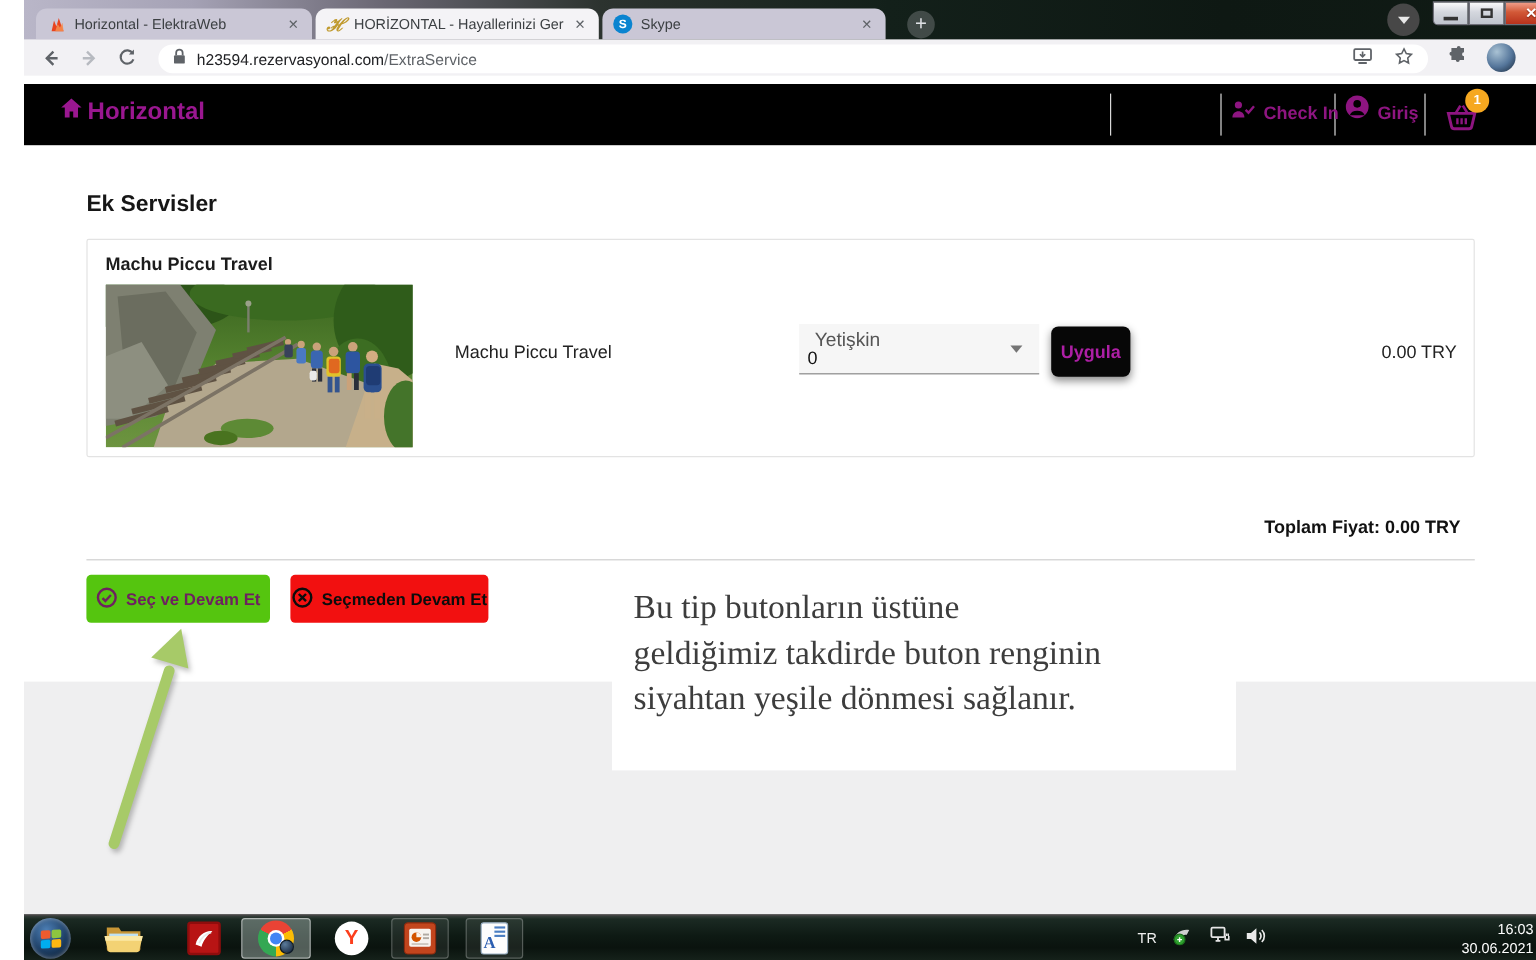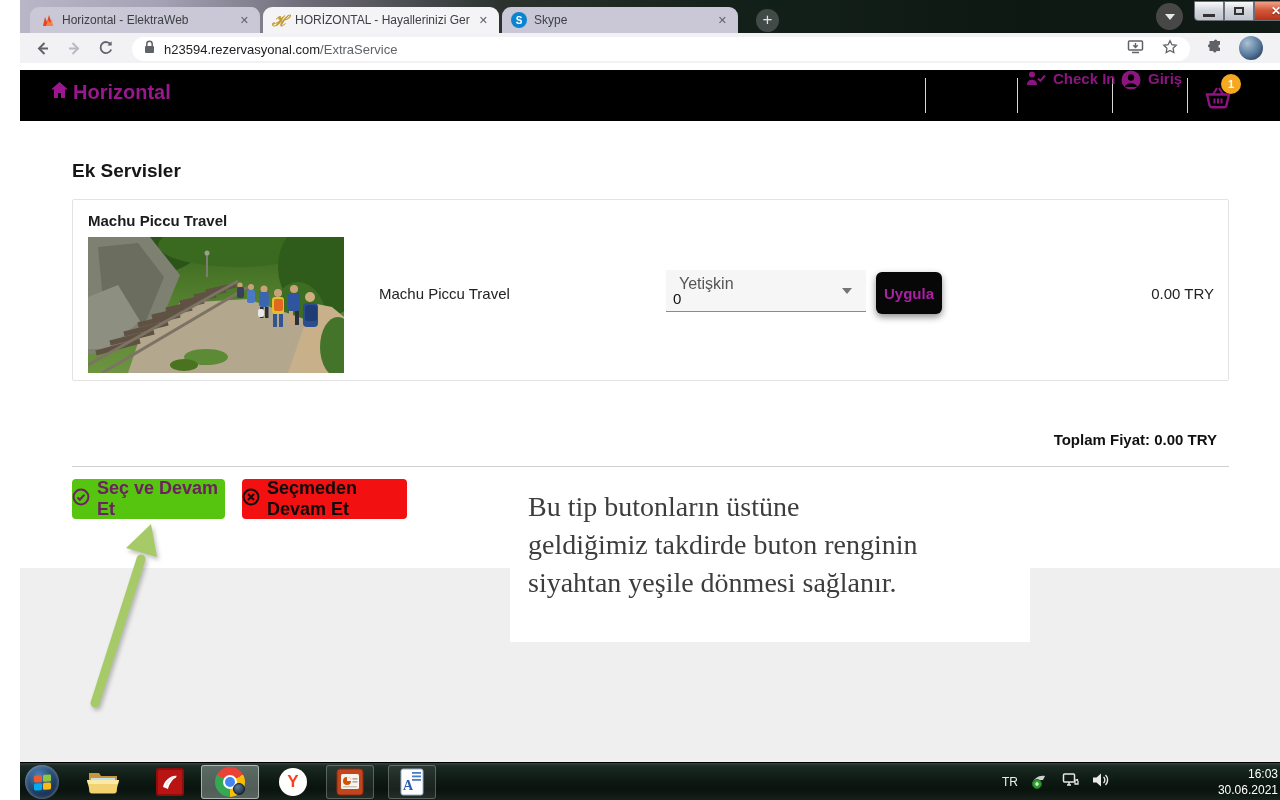--- a/index.html
+++ b/index.html
@@ -38,40 +38,40 @@
   .omni-right { margin-left:auto; display:flex; align-items:center; gap:18px; }
   .ext-icons { position:absolute; top:3px; display:flex; align-items:center; gap:16px; }
   .avatar { width:24px; height:24px; border-radius:50%; background:radial-gradient(circle at 35% 30%, #a9c2d4, #54759a 55%, #1d2d40 95%); }
   .dots { color:#5f6368; font-size:15px; font-weight:bold; letter-spacing:0; line-height:5px; text-align:center; }
 
   
   .pagebg { position:absolute; left:0; top:63px; width:1263px; height:505px; background:#ffffff; }
   .siteheader { position:absolute; left:0; top:70px; width:1263px; height:51px; background:#000000; }
   .brand { position:absolute; left:30px; top:11px; display:flex; align-items:center; gap:4px; color:#9a1790; font-size:20px; font-weight:bold; }
   .sep { position:absolute; top:8px; width:1px; height:35px; background:#d8d8d8; }
-  .navitem { position:absolute; top:0; height:33px; display:flex; align-items:flex-start; gap:7px; color:#8e1581; font-size:15px; font-weight:bold; }
+  .navitem { position:absolute; top:0; height:33px; display:flex; align-items:flex-end; gap:7px; color:#8e1581; font-size:15px; font-weight:bold; }
   .cartbadge { position:absolute; left:1201px; top:74px; width:20px; height:20px; border-radius:50%; background:#f6a820; color:#fff; font-size:11px; font-weight:bold; display:flex; align-items:center; justify-content:center; }
 
   .h1 { position:absolute; left:52px; top:160px; font-size:19px; font-weight:bold; color:#161616; }
 
   .card { position:absolute; left:52px; top:199px; width:1157px; height:182px; background:#fff; border:1px solid #e3e3e3; border-radius:2px; }
   .cardtitle { position:absolute; left:15px; top:12px; font-size:15px; font-weight:bold; color:#1c1c1c; }
   .photo { position:absolute; left:15px; top:37px; width:256px; height:136px; overflow:hidden; }
   .svcname { position:absolute; left:306px; top:85px; font-size:15px; color:#222; }
   .qty { position:absolute; left:593px; top:70px; width:200px; height:42px; background:#f6f6f6; border-bottom:1px solid #8a8a8a; }
   .qty .lbl { position:absolute; left:13px; top:5px; font-size:16px; color:#555; }
   .qty .val { position:absolute; left:7px; top:20px; font-size:15px; color:#111; }
   .qty .car { position:absolute; right:14px; top:18px; width:0; height:0; border-left:5px solid transparent; border-right:5px solid transparent; border-top:6px solid #757575; }
   .applybtn { position:absolute; left:803px; top:72px; width:66px; height:42px; background:#070707; border-radius:6px; color:#ad1fa5; font-size:15px; font-weight:bold; display:flex; align-items:center; justify-content:center; box-shadow:0 3px 7px rgba(0,0,0,0.45); }
   .rowprice { position:absolute; right:14px; top:85px; font-size:15px; color:#222; }
 
   .total { position:absolute; left:700px; top:431px; width:497px; text-align:right; font-size:15px; font-weight:bold; color:#111; }
   .divider { position:absolute; left:52px; top:466px; width:1157px; height:1px; background:#cfcfcf; }
 
-  .btn { position:absolute; top:479px; height:40px; border-radius:4px; display:flex; align-items:center; justify-content:center; gap:7px; font-size:18px; font-weight:bold; }
+  .btn { position:absolute; top:479px; height:40px; border-radius:4px; display:flex; align-items:center; justify-content:center; gap:7px; font-size:14px; font-weight:bold; }
   .btn-green { left:52px; width:153px; background:#55c50f; color:#6e2160; }
   .btn-red { left:222px; width:165px; background:#f21010; color:#0c0c0c; }
 
   .annot { position:absolute; left:490px; top:477px; width:520px; height:165px; background:#ffffff; z-index:3; }
   .annot .line { margin-left:18px; font-family:Liberation Serif, serif; font-size:28px; line-height:38px; color:#3d3d3d; }
   .annot .line:first-child { margin-top:11px; }
 
   .arrow-layer { position:absolute; left:45px; top:512px; z-index:4; pointer-events:none; }
 
   
@@ -439,21 +439,21 @@
     <div class="taskbtn framed" style="left:368px; width:48px;">
       <svg width="26" height="28" viewBox="0 0 26 28">
         <rect x="2" y="1" width="22" height="26" rx="2" fill="#fdfdfd" stroke="#9ab0c4"></rect>
         <rect x="13" y="4" width="9" height="1.8" fill="#4a7ec2"></rect>
           <rect x="13" y="7.5" width="9" height="1.8" fill="#4a7ec2"></rect>
           <rect x="13" y="11" width="9" height="1.8" fill="#4a7ec2"></rect>
         <text x="4" y="22" font-size="14" font-weight="bold" fill="#2a5db0" font-family="Liberation Serif, serif">A</text>
       </svg>
     </div>
 
-    <div class="tray" style="left:982px;">
+    <div class="tray" style="left:928px;">
       <span style="font-size:12px;">TR</span>
       <span>
         <svg width="20" height="17" viewBox="0 0 20 17">
             <path d="M2 12 C4 6 9 3 15 4 L13 8 C9 8 6 10 5 13 z" fill="#cfcfcf"></path>
             <circle cx="7" cy="12" r="4.5" fill="#2ea12e" stroke="#1c6e1c"></circle>
             <path d="M5 12 h4 M7 10 v4" stroke="#fff" stroke-width="1.2"></path>
           </svg>
       </span>
       <span>
         <svg width="18" height="17" viewBox="0 0 18 17">

